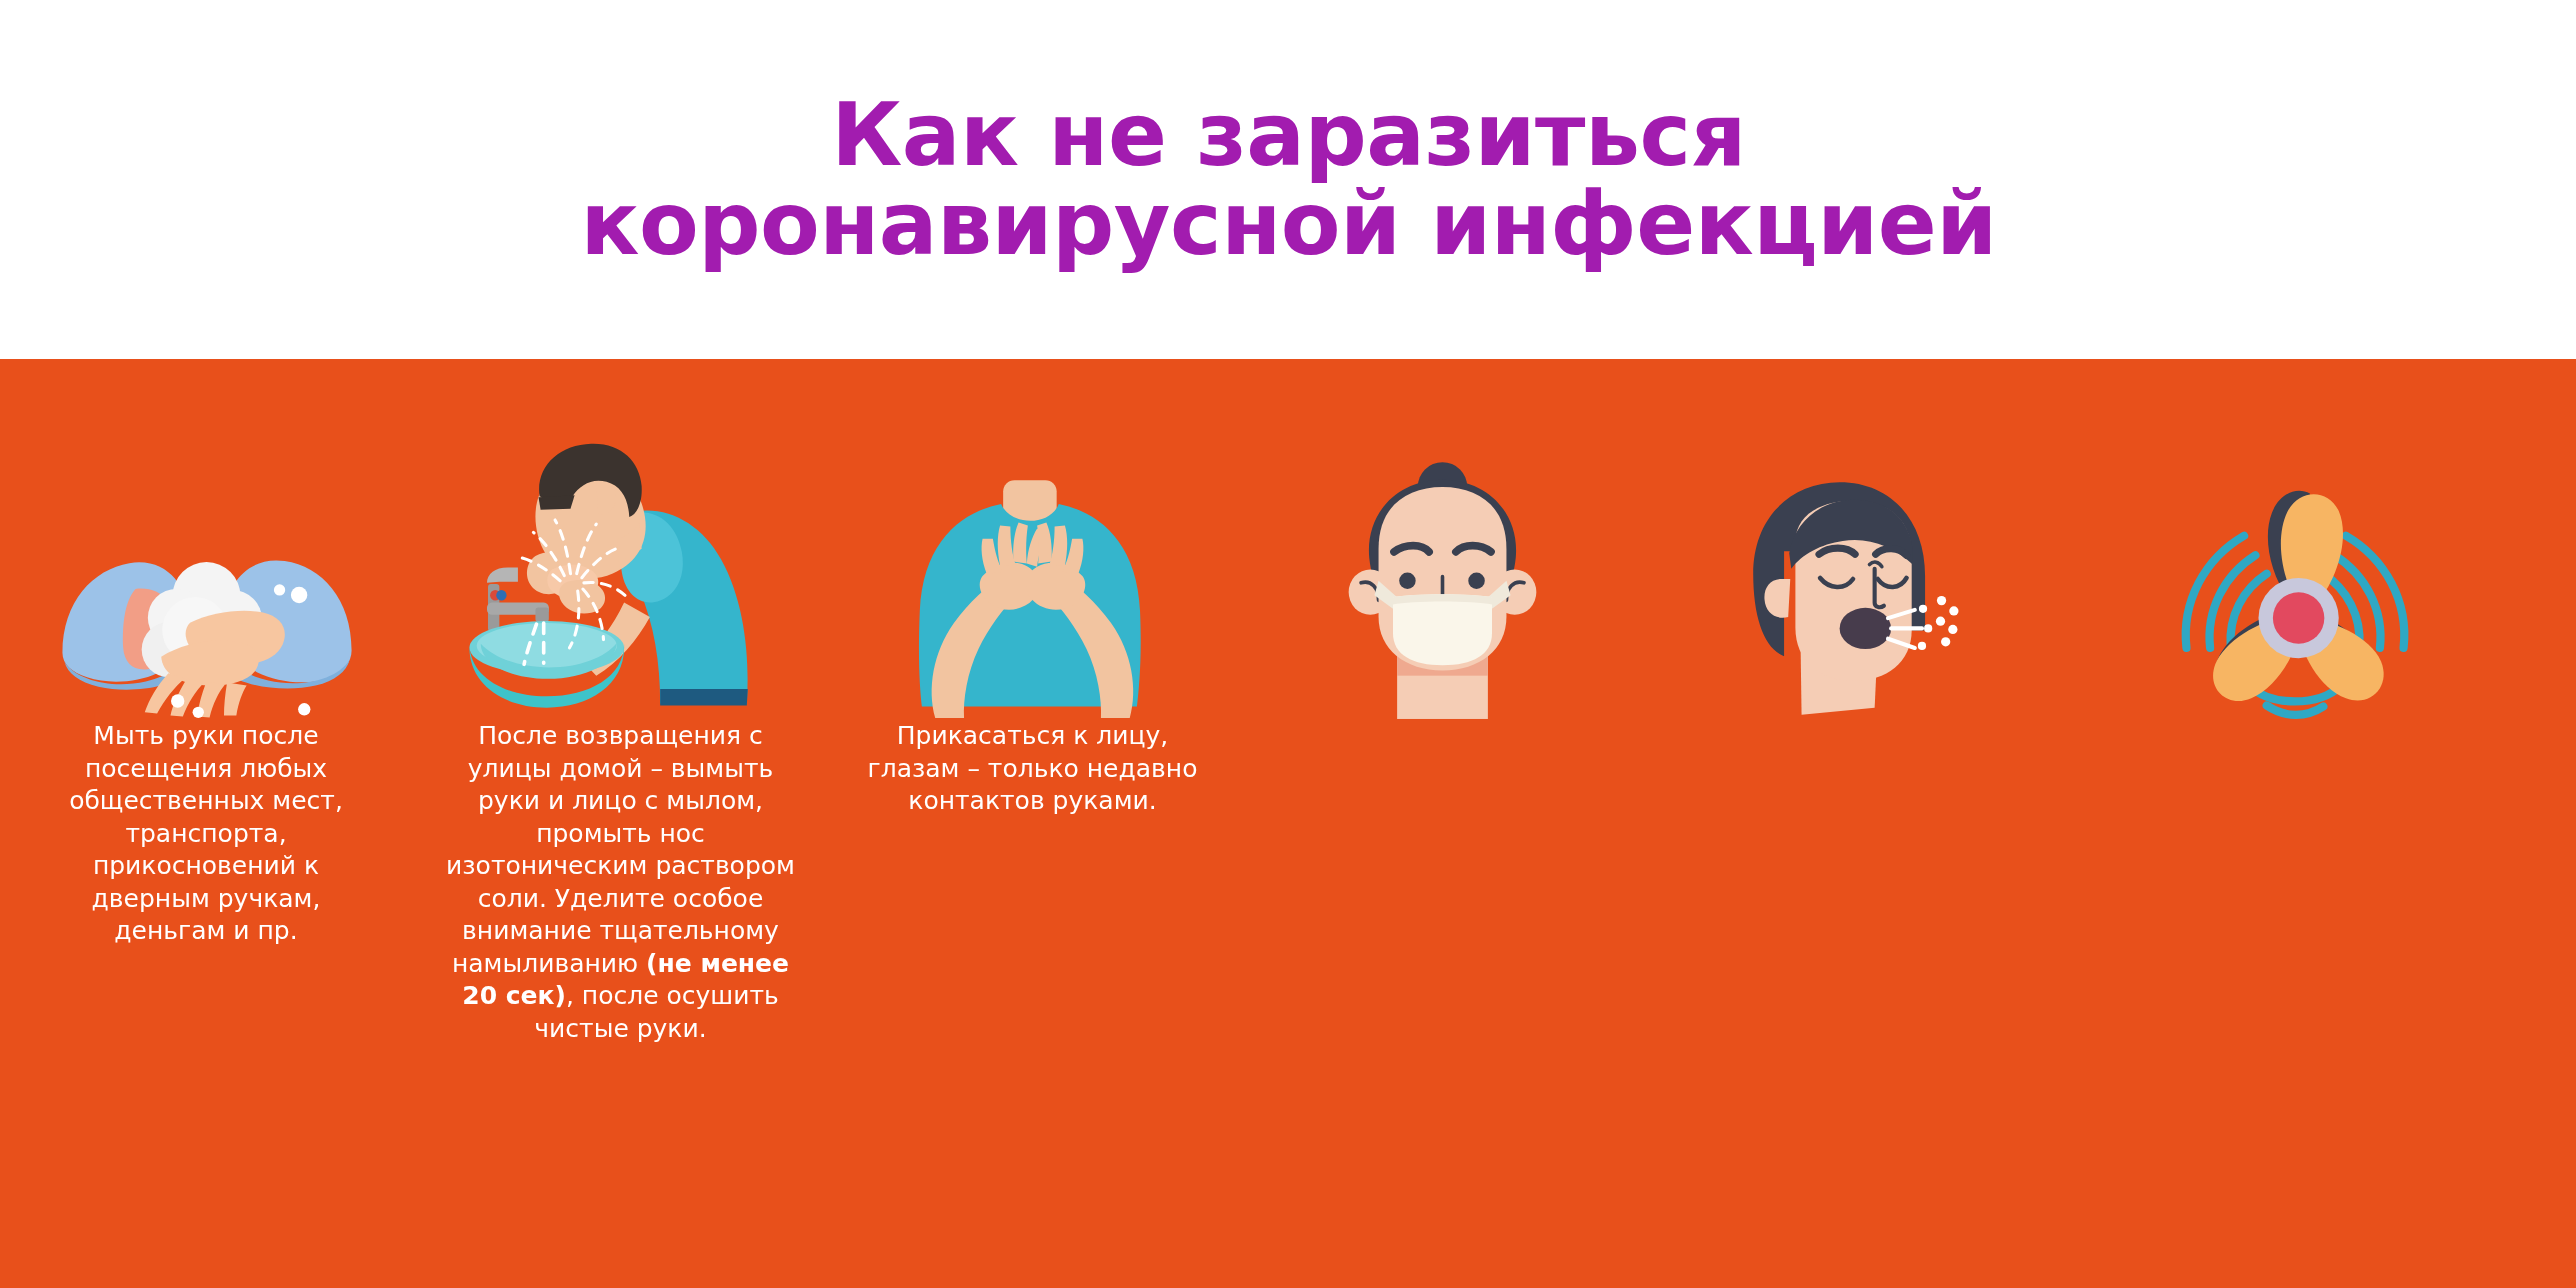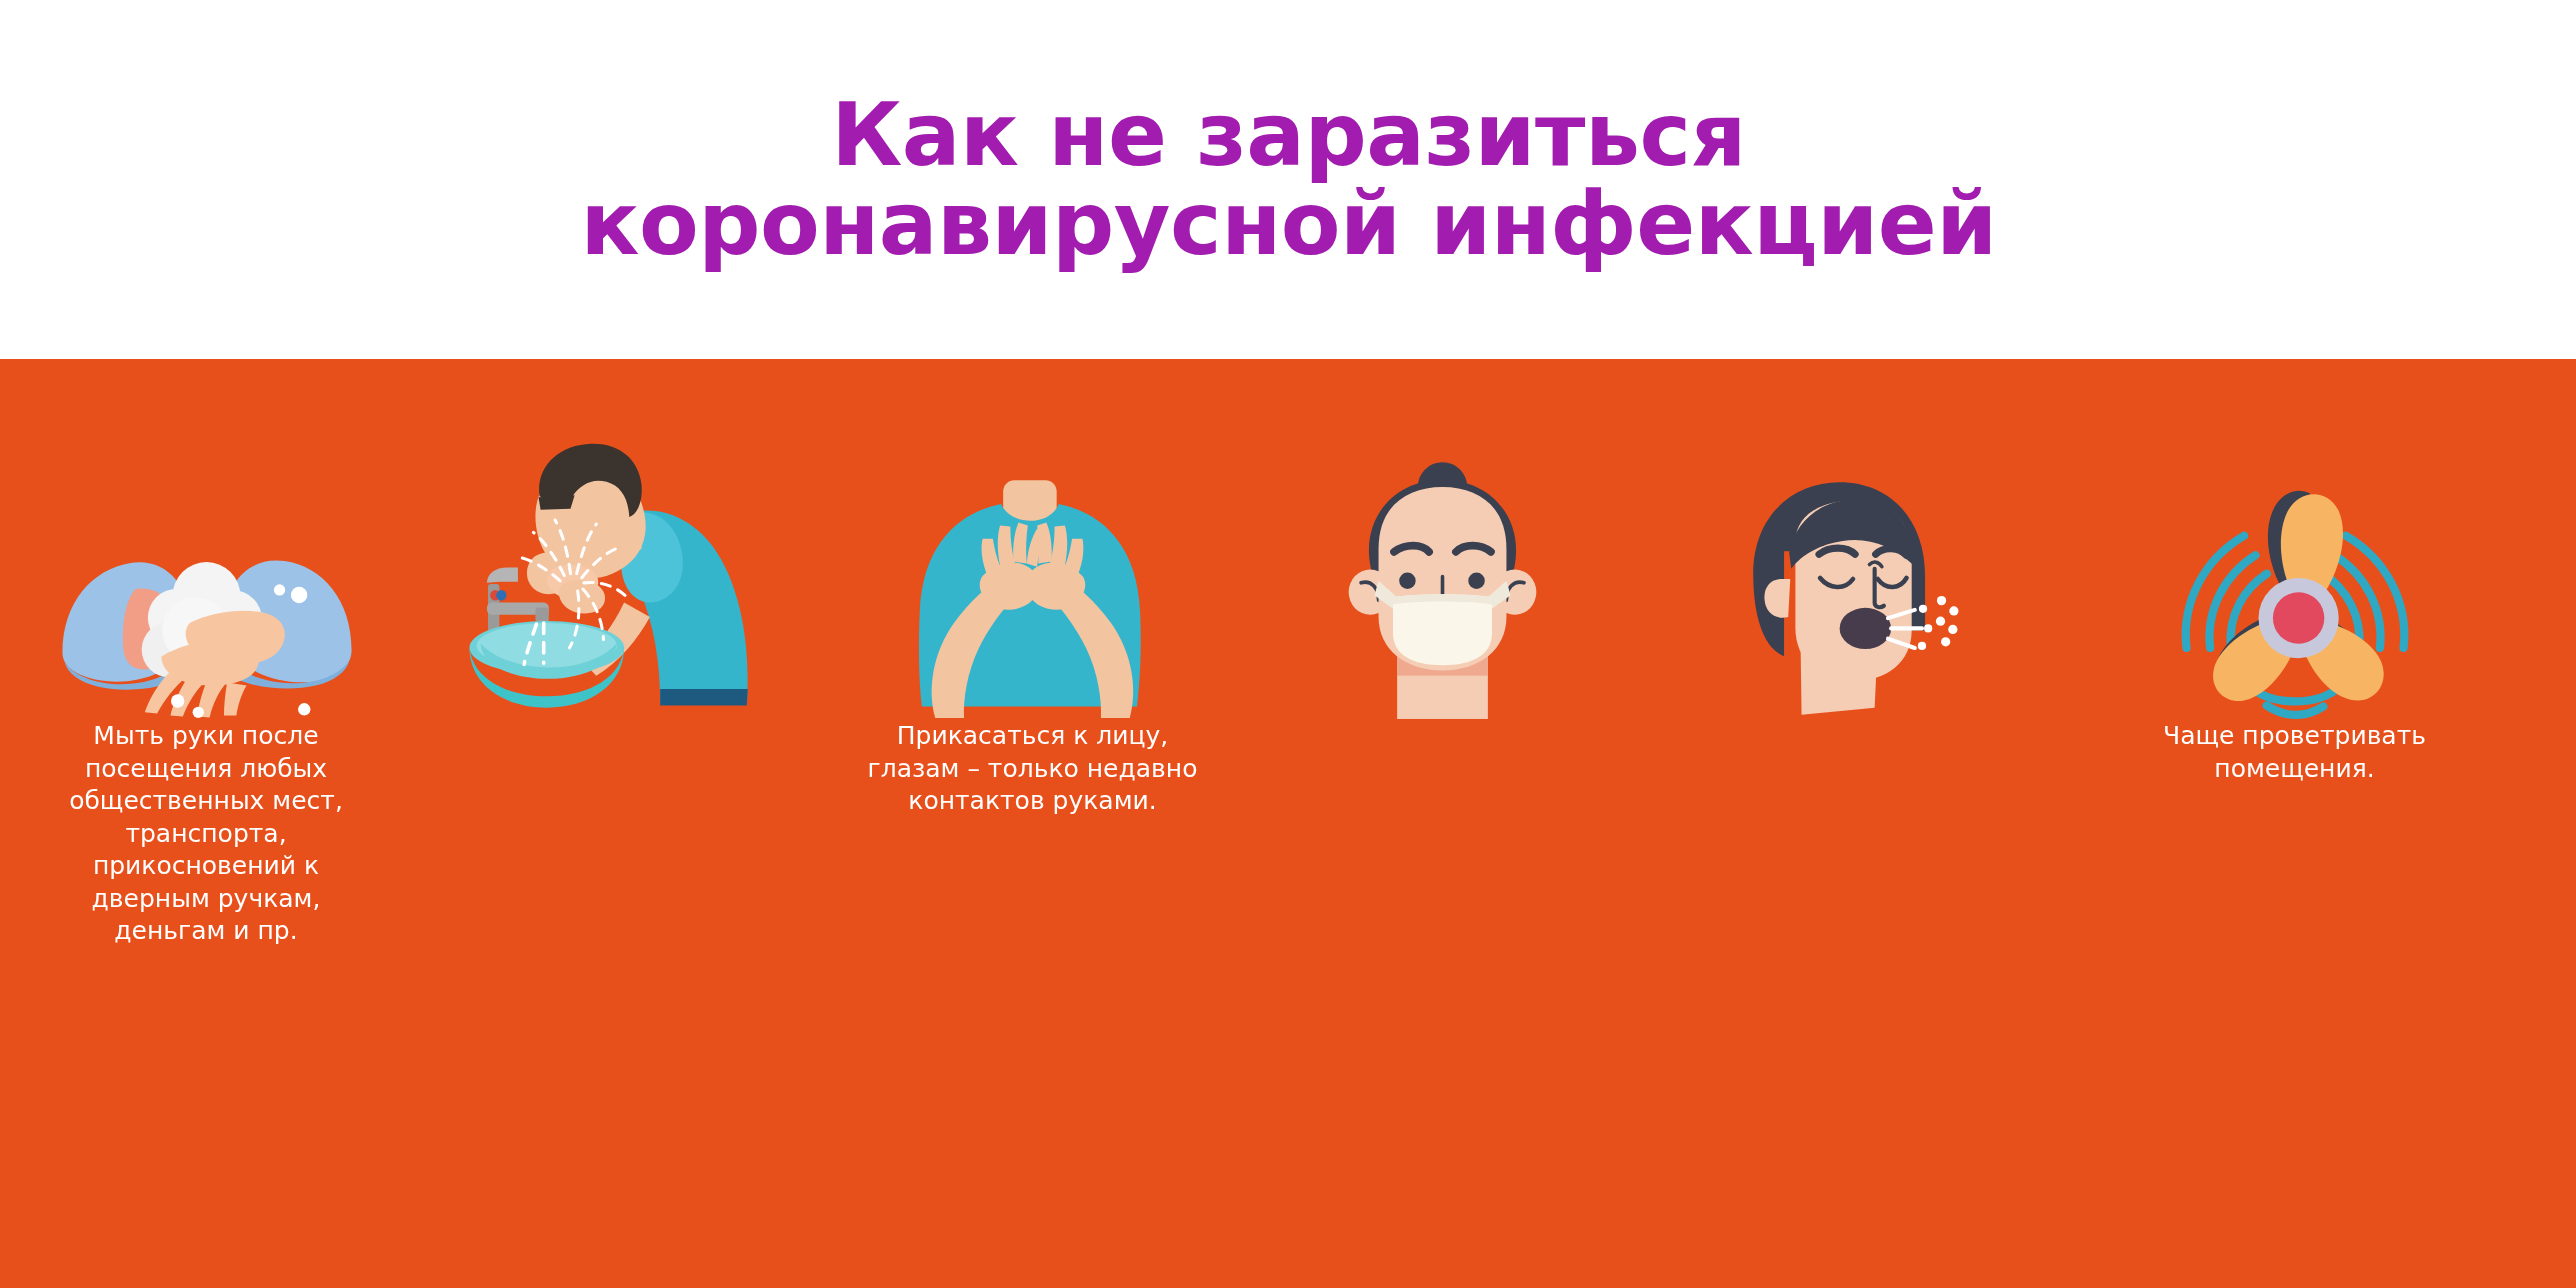--- a/index.html
+++ b/index.html
@@ -171,20 +171,21 @@
             <path d="M206 300 C188 262 166 232 146 216"></path>
             <path d="M218 296 C212 252 202 216 188 192"></path>
             <path d="M230 296 C240 254 252 222 268 200"></path>
             <path d="M240 304 C262 276 286 256 306 248"></path>
             <path d="M244 314 C276 310 306 320 330 344"></path>
             <path d="M242 326 C266 352 280 388 282 424"></path>
             <path d="M232 330 C238 372 232 412 216 440"></path>
           </g>
         </svg>
       </div>
+      <div class="caption"><span>После возвращения с улицы домой – вымыть руки и лицо с мылом, промыть нос изотоническим раствором соли. Уделите особое внимание тщательному намыливанию </span><b>(не менее 20 сек)</b><span>, после осушить чистые руки.</span></div>
     </div>
 
     <div class="col c3">
       <div class="art">
         <svg width="258" height="247" viewBox="0 0 500 480">
 
           <rect x="192" y="14" width="104" height="88" rx="22" fill="#F2C4A0"></rect>
 
           <path d="M188 60 C110 76 36 134 30 268 C26 360 30 420 34 454 L452 454 C456 420 462 360 458 268 C452 134 378 76 300 60 C284 104 206 104 188 60 Z" fill="#35B5CC"></path>
 
@@ -309,18 +310,17 @@
           <path d="M240 252 C304 262 376 308 392 360 C404 398 382 428 352 426 L234 268 Z" fill="#3A4050"></path>
 
           <path d="M250 248 C214 198 202 116 226 66 C248 20 306 20 326 64 C348 114 324 200 278 250 Z" fill="#F7B563"></path>
           <path d="M236 268 C176 272 104 316 86 362 C68 410 110 448 156 428 C208 406 248 336 252 280 Z" fill="#F7B563"></path>
           <path d="M252 272 C312 272 388 310 408 356 C428 404 388 446 340 428 C288 408 250 340 246 284 Z" fill="#F7B563"></path>
 
           <circle cx="248" cy="272" r="78" fill="#C8C8DC"></circle>
           <circle cx="248" cy="272" r="50" fill="#E2495F"></circle>
         </svg>
       </div>
-      <div class="caption">Чаще проветривать помещения.</div>
     </div>
 
   </div>
 </div>
 
 
 </body></html>

